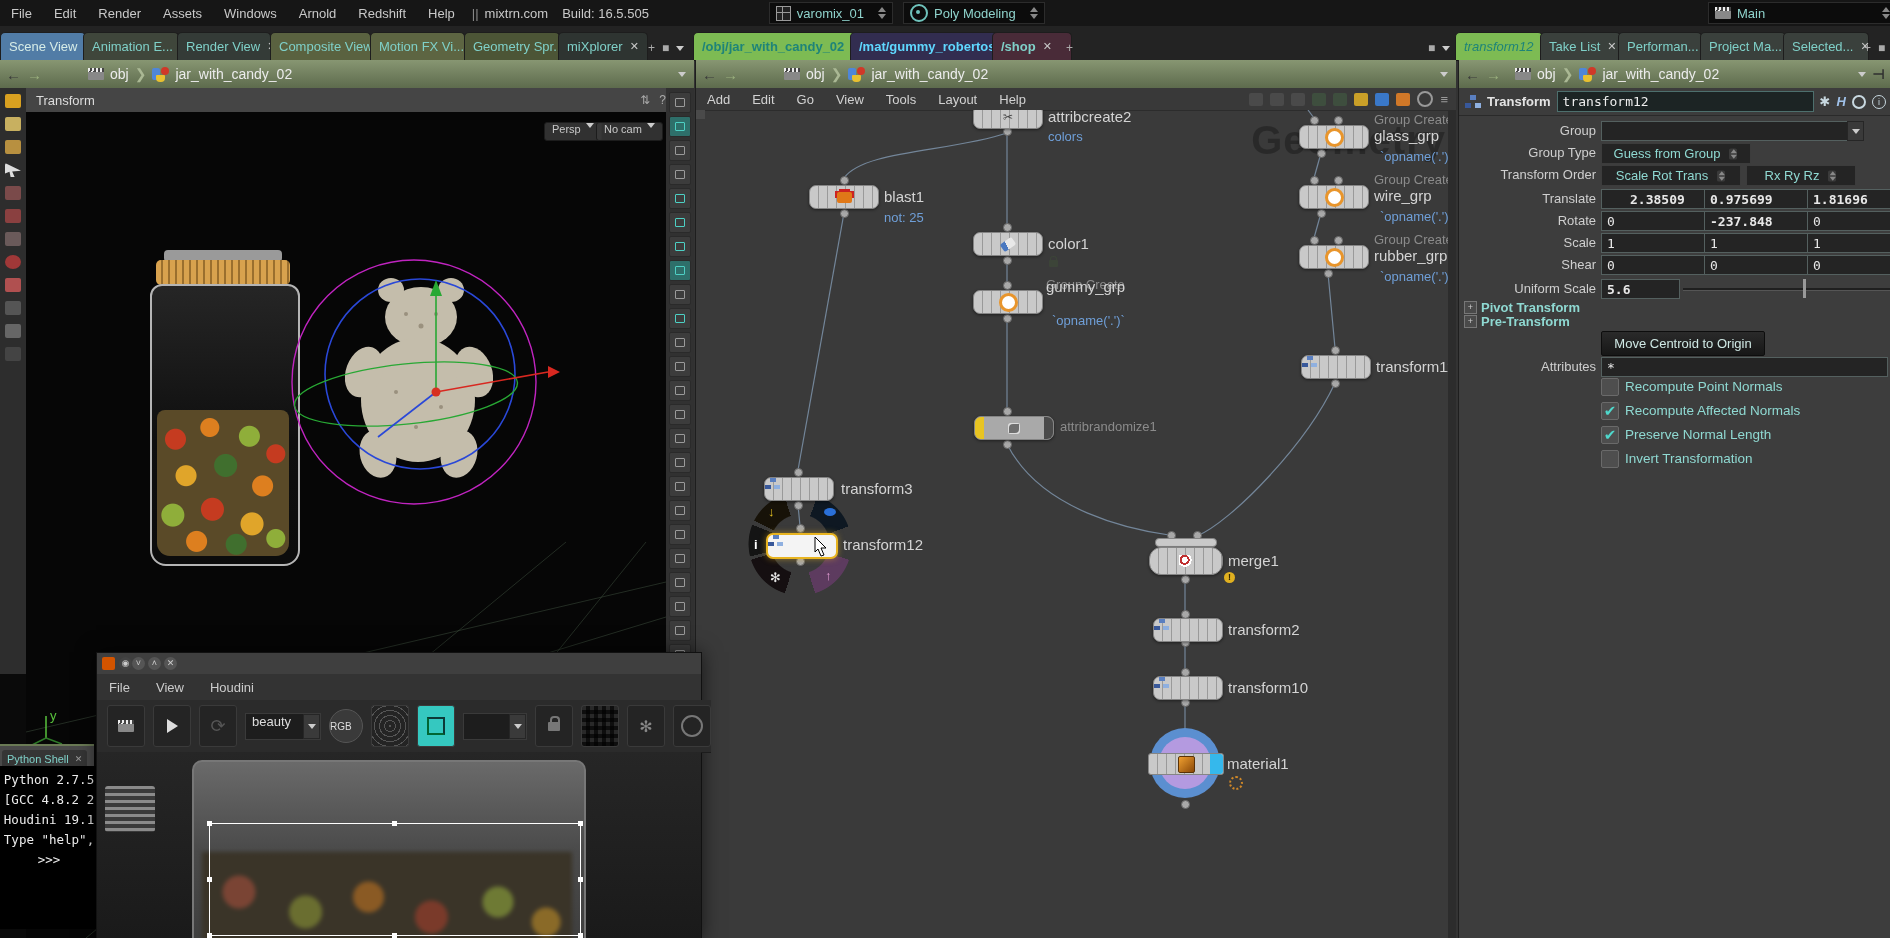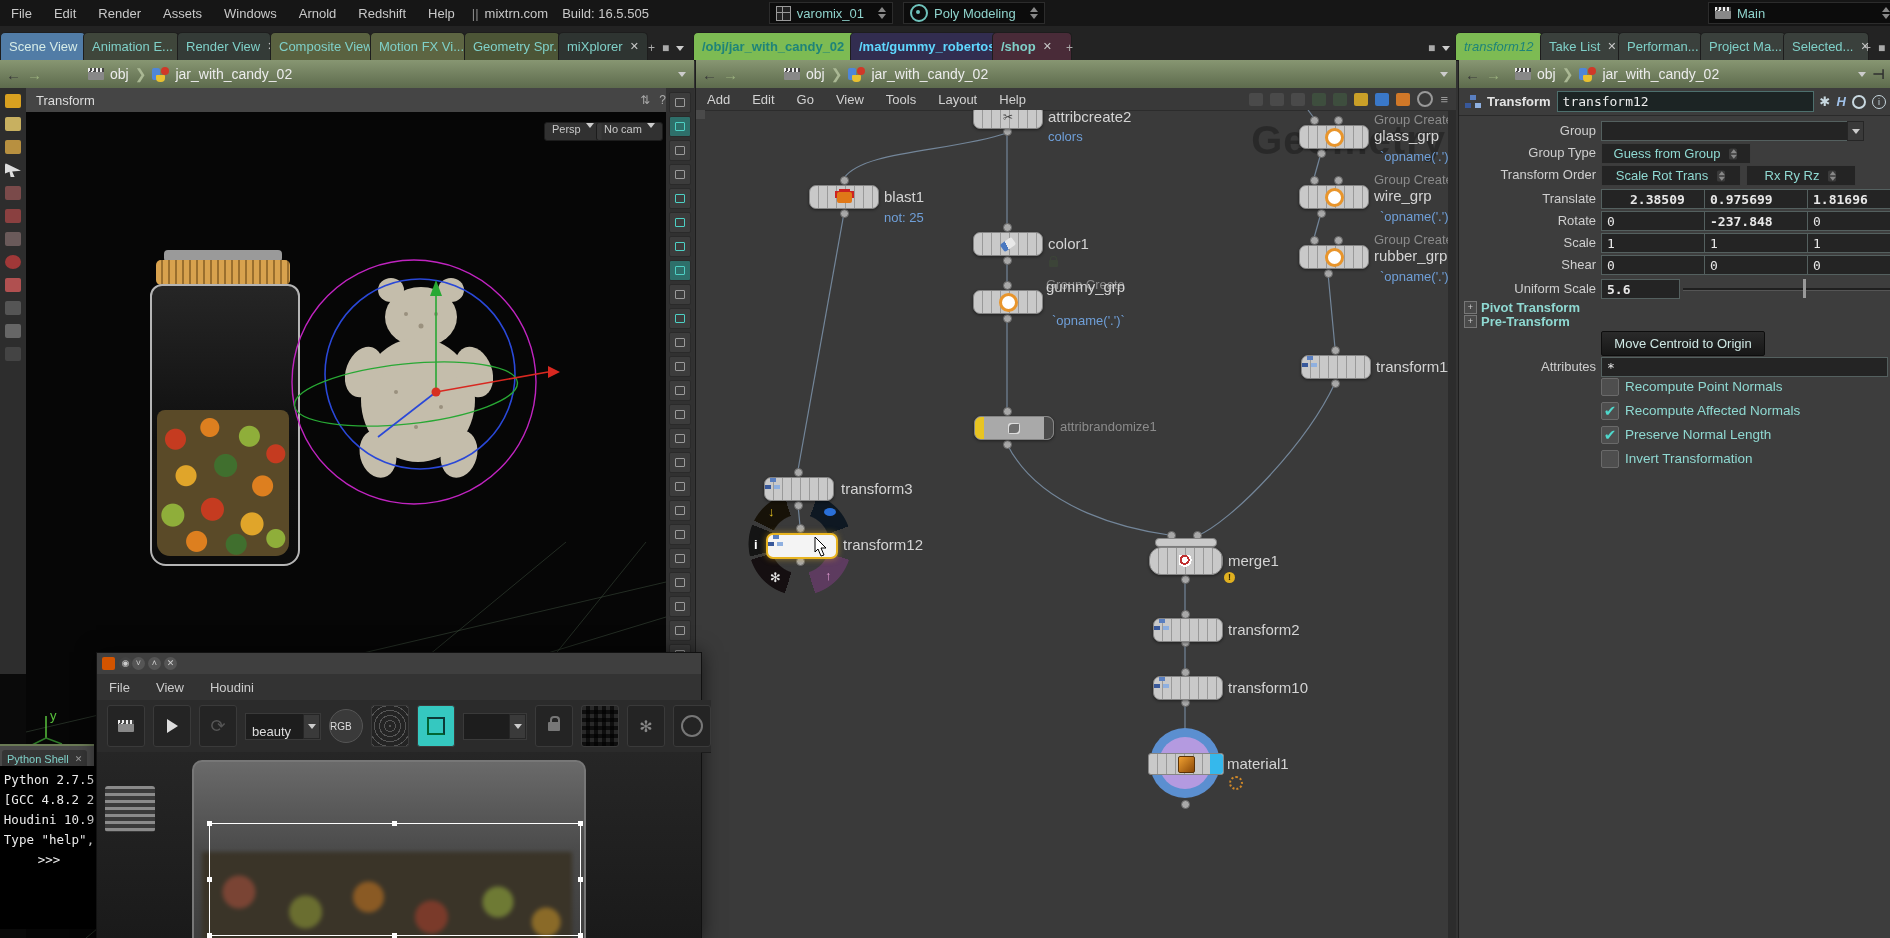--- a/index.html
+++ b/index.html
@@ -420,21 +420,21 @@
 
     <div class="ab" id="py-pane">
       <div class="ab" id="py-tabs">
         <div id="py-tab">
           <span>Python Shell</span>
           <span style="color:#999;font-size:9px;">✕</span>
         </div>
       </div>
       <div class="ab mono" id="py-body"><span>Python 2.7.5</span>
 <span>[GCC 4.8.2 2</span>
-<span>Houdini 10.9</span>
+<span>Houdini 19.1</span>
 <span>Type "help",</span>
 <span>&gt;&gt;&gt;</span></div>
     </div>
   </div>
 
   <div class="ab" id="net-pane">
     <div class="ab crumb" id="net-crumb">
       <span class="navarrow" style="color:#3a3a3a;margin-left:6px;">←</span>
       <span class="navarrow" style="color:#9ab07e;">→</span>
       <span class="clapper" style="margin-left:40px;"></span>
@@ -802,21 +802,21 @@
       <span class="mi">Houdini</span>
     </div>
     <div class="ab" id="rs-toolbar">
       <div class="rs-btn">
           <span class="clapper"></span>
         </div>
       <div class="rs-btn">
           <span style="width:0;height:0;border-left:11px solid #ddd;border-top:7px solid transparent;border-bottom:7px solid transparent;"></span>
         </div>
       <div class="rs-btn" style="color:#555;font-size:18px;">⟳</div>
-      <div style="width:68px;height:25px;background:#1d1d1d;border:1px solid #3a3a3a;display:flex;align-items:flex-end;color:#ddd;padding-left:6px;gap:7px;">
+      <div style="width:68px;height:25px;background:#1d1d1d;border:1px solid #3a3a3a;display:flex;align-items:flex-start;color:#ddd;padding-left:6px;gap:7px;">
         <span>beauty</span>
           <span class="ddbox" style="margin-left:auto;height:23px;">
             <span class="ddtri"></span>
           </span>
       </div>
       <div style="width:32px;height:32px;border-radius:50%;background:#3a3a3a;border:1px solid #555;color:#ddd;font-size:10px;display:flex;align-items:center;">
           <span>RGB</span>
         </div>
       <div class="rs-btn" style="background:repeating-radial-gradient(circle,#555 0 1px,#242424 1px 5px);"></div>
       <div class="rs-btn teal">

